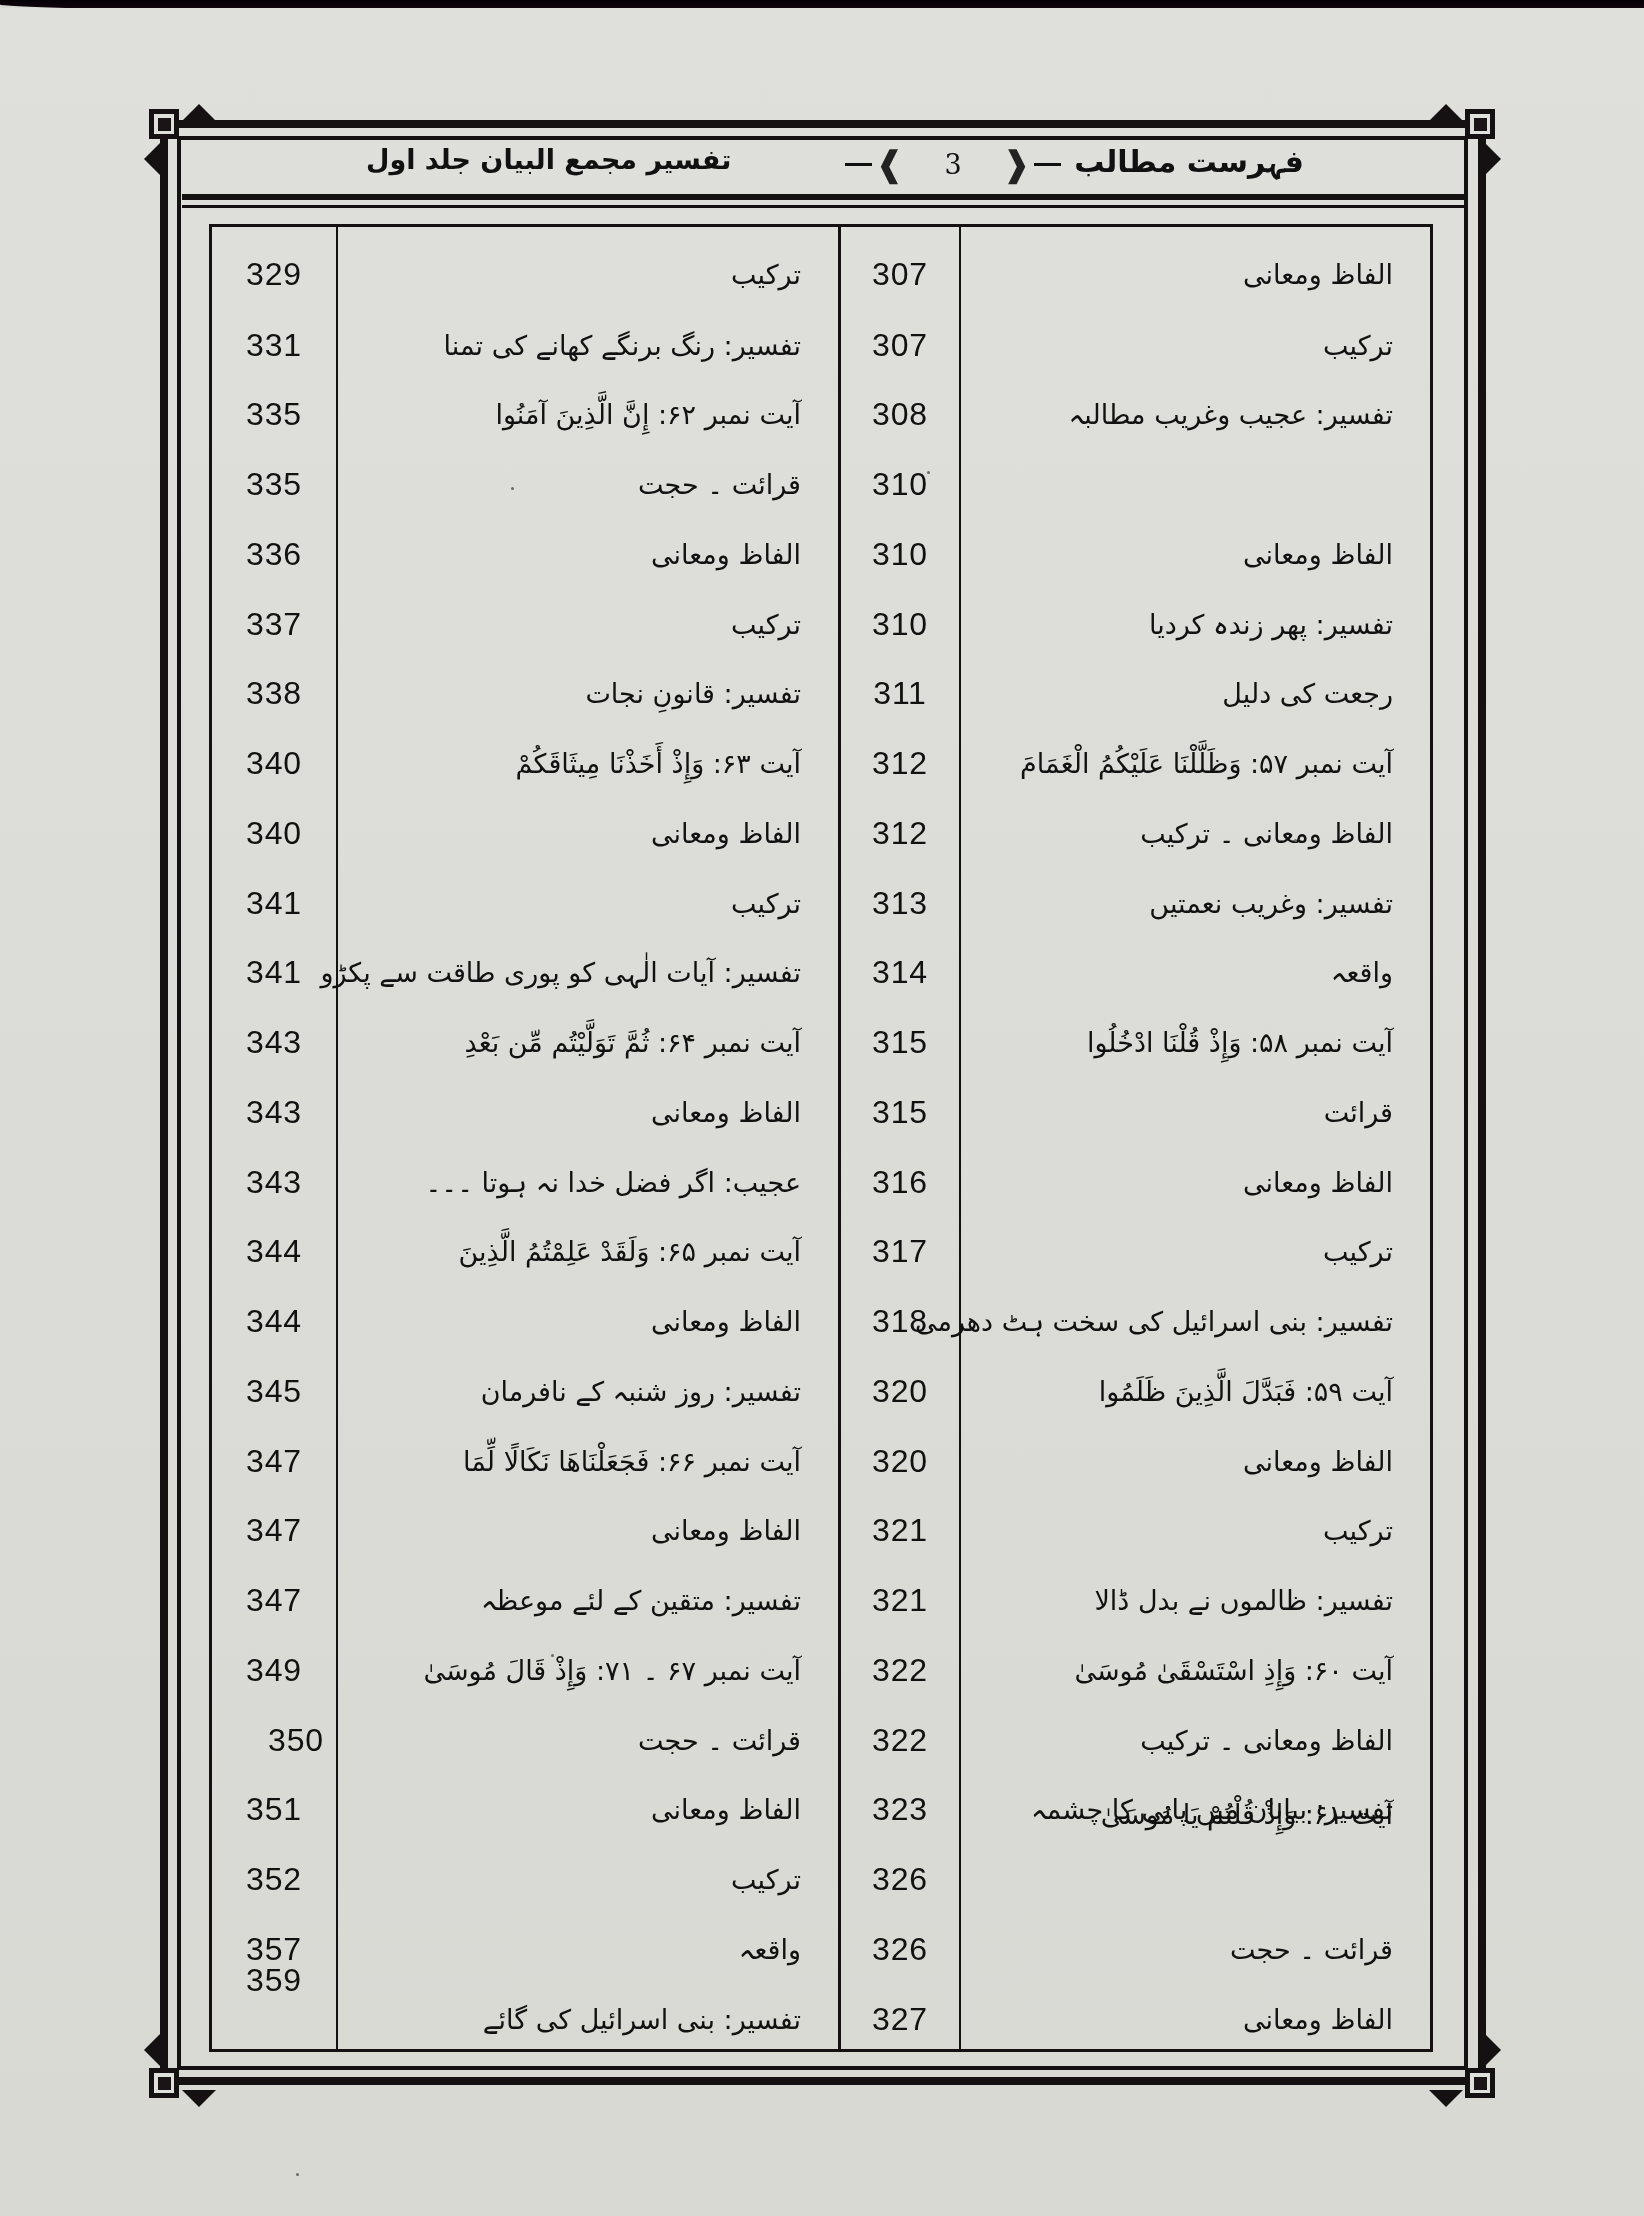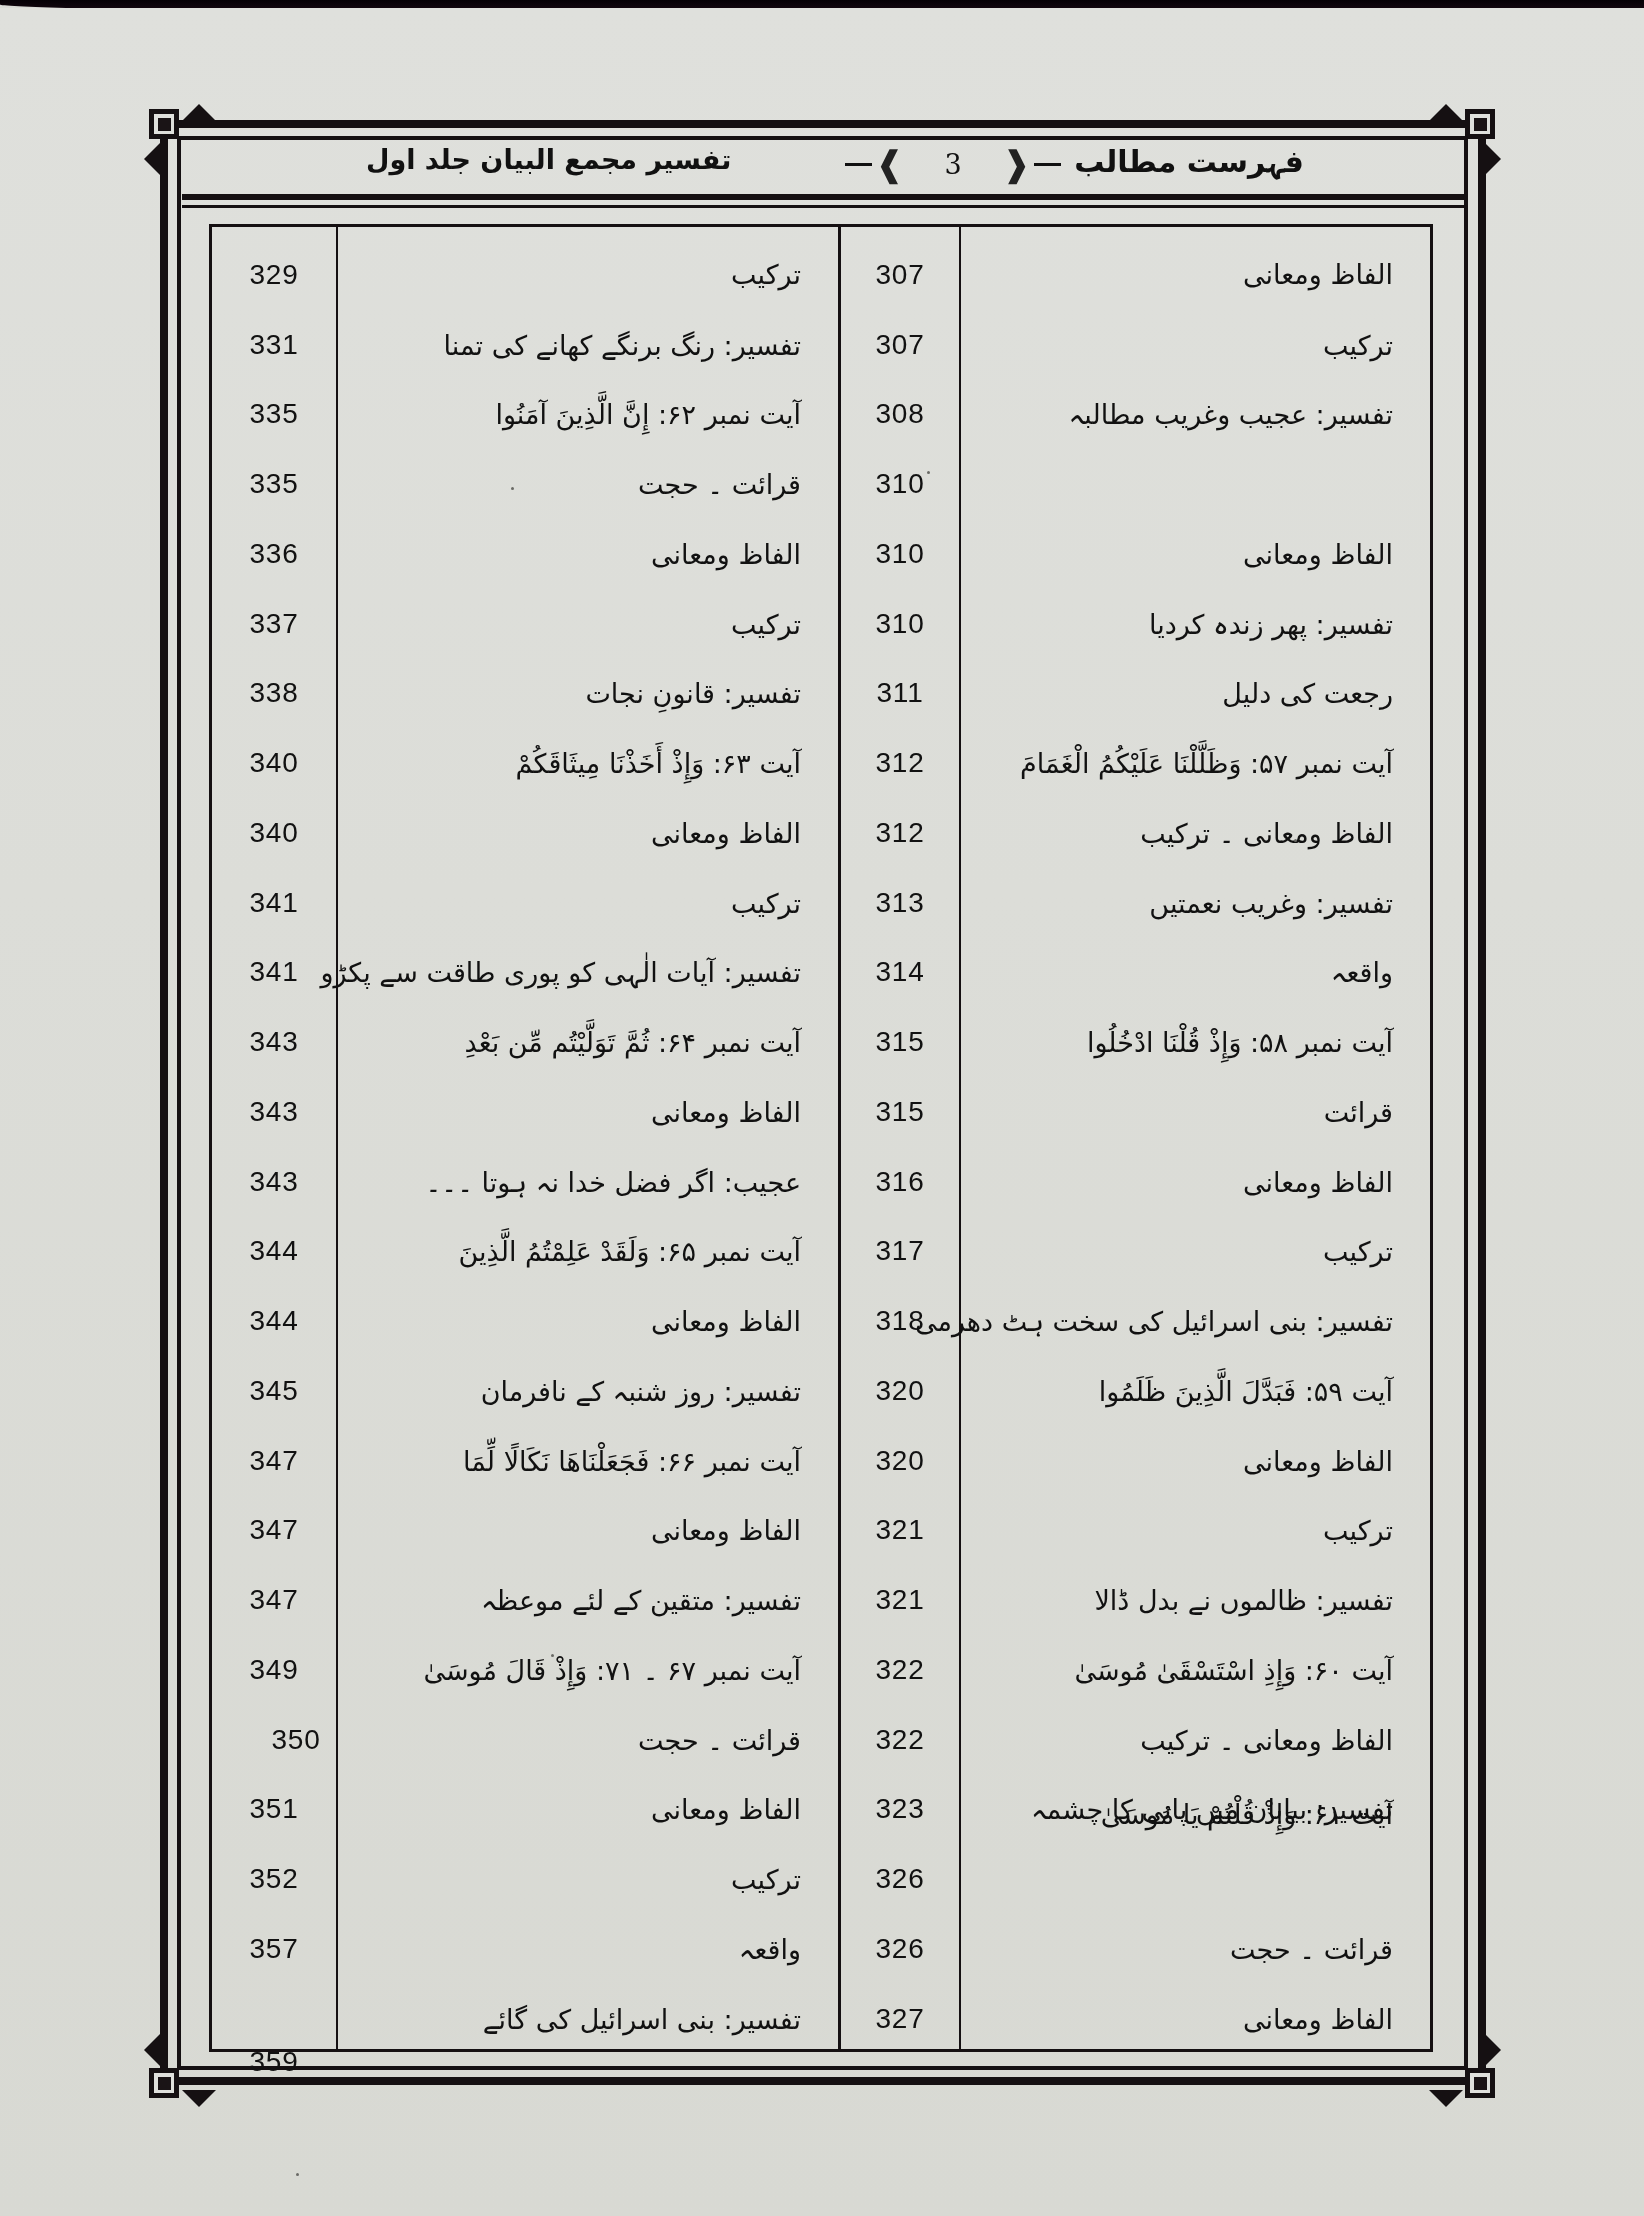--- a/index.html
+++ b/index.html
@@ -143,21 +143,21 @@
   .cell {
     position: absolute;
     left: 0; right: 0;
     height: 70px;
     display: flex;
     align-items: center;
   }
   .cell.num {
     justify-content: center;
     font-family: "Liberation Sans", sans-serif;
-    font-size: 28px;
+    font-size: 32px;
     color: #111;
     letter-spacing: 0.8px;
   }
   .cell.text {
     justify-content: flex-start;
     direction: rtl;
     padding-right: 37px;
     box-sizing: border-box;
     font-family: "DejaVu Sans", sans-serif;
     font-size: 27px;
@@ -255,21 +255,21 @@
         <div class="cell num" style="top: 1059px;">344</div>
         <div class="cell num" style="top: 1129px;">345</div>
         <div class="cell num" style="top: 1199px;">347</div>
         <div class="cell num" style="top: 1268px;">347</div>
         <div class="cell num" style="top: 1338px;">347</div>
         <div class="cell num" style="top: 1408px;">349</div>
         <div class="cell num" style="top: 1478px; padding-left: 44px;">350</div>
         <div class="cell num" style="top: 1547px;">351</div>
         <div class="cell num" style="top: 1617px;">352</div>
         <div class="cell num" style="top: 1687px;">357</div>
-        <div class="cell num" style="top: 1800px;">359</div>
+        <div class="cell num" style="top: 1718px;">359</div>
       </div>
     <div class="col col-ltext" id="col-ltext">
         <div class="cell text" style="top: 12.8px;">ترکیب</div>
         <div class="cell text" style="top: 83px;">تفسیر: رنگ برنگے کھانے کی تمنا</div>
         <div class="cell text" style="top: 152px;">آیت نمبر ۶۲: إِنَّ الَّذِينَ آمَنُوا</div>
         <div class="cell text" style="top: 222px;">قرائت ۔ حجت</div>
         <div class="cell text" style="top: 292px;">الفاظ ومعانی</div>
         <div class="cell text" style="top: 362px;">ترکیب</div>
         <div class="cell text" style="top: 431px;">تفسیر: قانونِ نجات</div>
         <div class="cell text" style="top: 501px;">آیت ۶۳: وَإِذْ أَخَذْنَا مِيثَاقَكُمْ</div>

